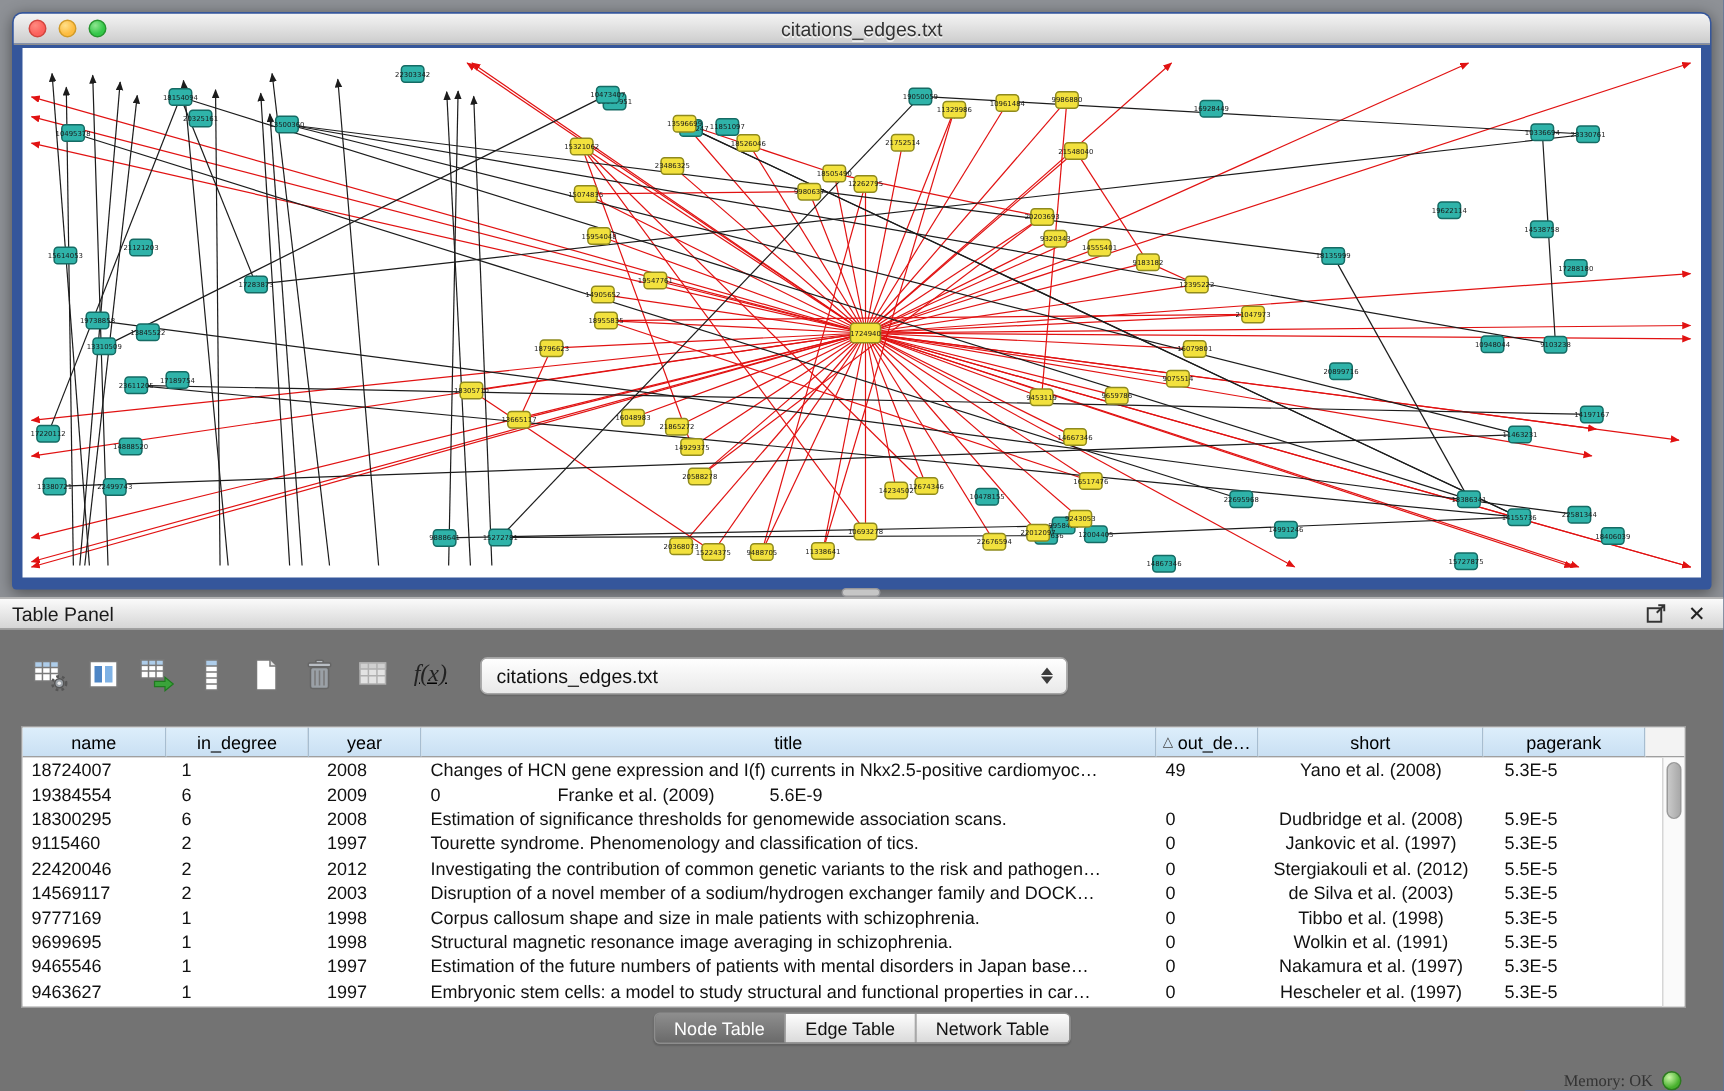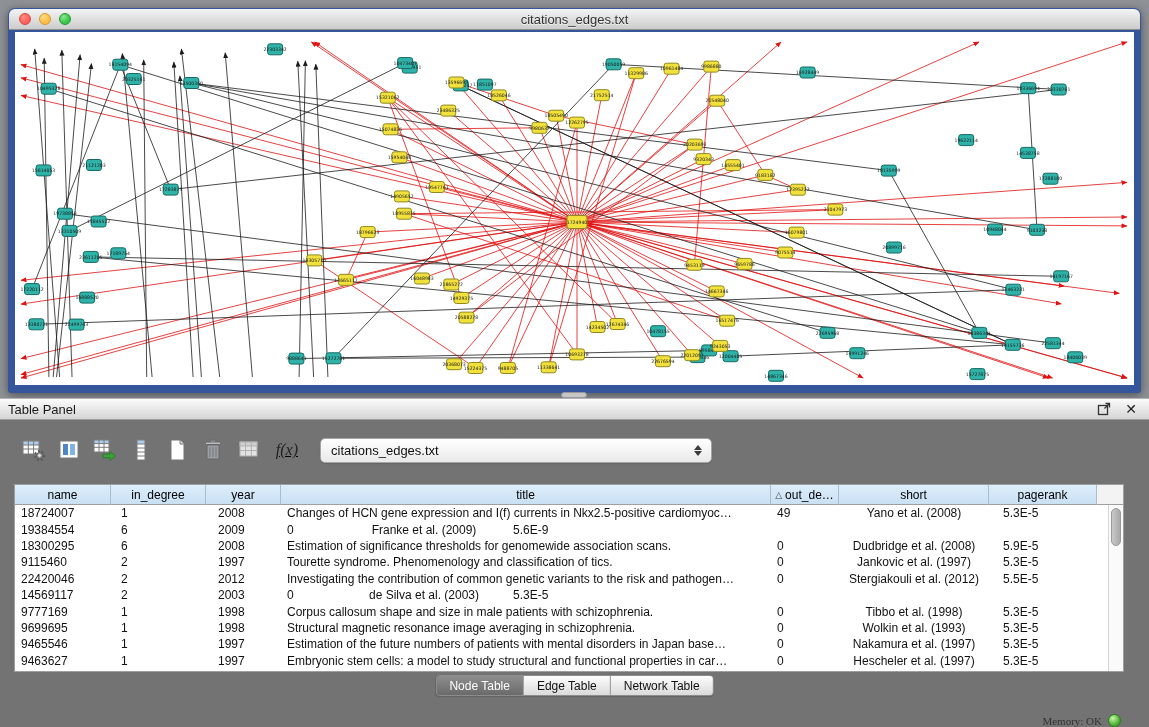--- a/index.html
+++ b/index.html
@@ -757,40 +757,41 @@
           <div class="tcell c2">2012</div>
           <div class="tcell c3">Investigating the contribution of common genetic variants to the risk and pathogen…</div>
           <div class="tcell c4">0</div>
           <div class="tcell c5">Stergiakouli et al. (2012)</div>
           <div class="tcell c6">5.5E-5</div>
         </div>
         <div class="trow">
           <div class="tcell c0">14569117</div>
           <div class="tcell c1">2</div>
           <div class="tcell c2">2003</div>
+          <div class="tcell c3">Disruption of a novel member of a sodium/hydrogen exchanger family and DOCK…</div>
           <div class="tcell c4">0</div>
           <div class="tcell c5">de Silva et al. (2003)</div>
           <div class="tcell c6">5.3E-5</div>
         </div>
         <div class="trow">
           <div class="tcell c0">9777169</div>
           <div class="tcell c1">1</div>
           <div class="tcell c2">1998</div>
           <div class="tcell c3">Corpus callosum shape and size in male patients with schizophrenia.</div>
           <div class="tcell c4">0</div>
           <div class="tcell c5">Tibbo et al. (1998)</div>
           <div class="tcell c6">5.3E-5</div>
         </div>
         <div class="trow">
           <div class="tcell c0">9699695</div>
           <div class="tcell c1">1</div>
           <div class="tcell c2">1998</div>
           <div class="tcell c3">Structural magnetic resonance image averaging in schizophrenia.</div>
           <div class="tcell c4">0</div>
-          <div class="tcell c5">Wolkin et al. (1993)</div>
+          <div class="tcell c5">Wolkin et al. (1991)</div>
           <div class="tcell c6">5.3E-5</div>
         </div>
         <div class="trow">
           <div class="tcell c0">9465546</div>
           <div class="tcell c1">1</div>
           <div class="tcell c2">1997</div>
           <div class="tcell c3">Estimation of the future numbers of patients with mental disorders in Japan base…</div>
           <div class="tcell c4">0</div>
           <div class="tcell c5">Nakamura et al. (1997)</div>
           <div class="tcell c6">5.3E-5</div>

